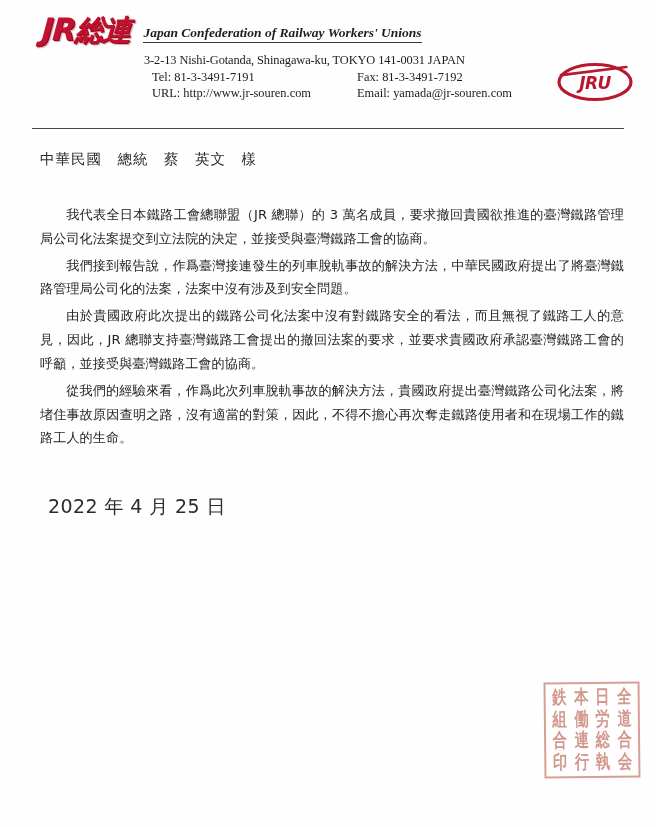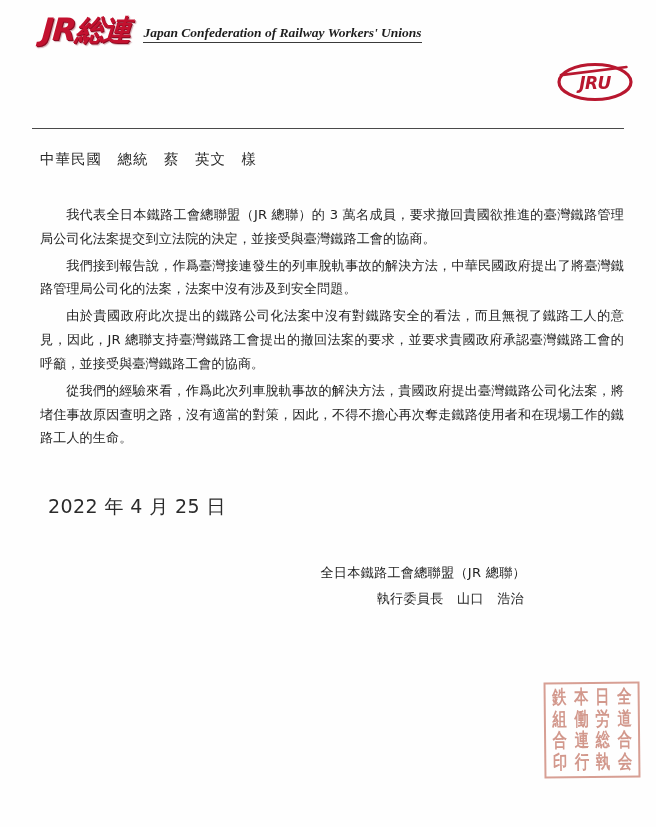--- a/index.html
+++ b/index.html
@@ -196,20 +196,31 @@
 
 <div class="page">
 
   <div class="letterhead">
 
     <div class="lh-top">
       <div class="jr-logo"><span>JR</span><span class="kanji">総連</span></div>
       <div class="org-en">Japan Confederation of Railway Workers' Unions</div>
     </div>
 
+    <div class="lh-contact">
+      <div class="addr">3-2-13 Nishi-Gotanda, Shinagawa-ku, TOKYO 141-0031 JAPAN</div>
+      <div class="lh-row">
+        <div class="c1">Tel: 81-3-3491-7191</div>
+        <div class="c2">Fax: 81-3-3491-7192</div>
+      </div>
+      <div class="lh-row">
+        <div class="c1">URL: http://www.jr-souren.com</div>
+        <div class="c2">Email: yamada@jr-souren.com</div>
+      </div>
+    </div>
 
     <div class="jru-badge">
       <svg viewBox="0 0 78 40" width="78" height="40" aria-hidden="true">
         <ellipse cx="39" cy="20" rx="36" ry="17.5" fill="none" stroke="#b8172f" stroke-width="3.2"></ellipse>
         <path d="M6 9 L72 9" stroke="#b8172f" stroke-width="2.6" stroke-linecap="round" transform="rotate(-7 39 20)"></path>
         <text x="39" y="27" text-anchor="middle" font-family="DejaVu Sans, sans-serif" font-size="17" font-weight="bold" font-style="italic" fill="#b8172f" letter-spacing="-0.5">JRU</text>
       </svg>
     </div>
 
     <div class="divider"></div>
@@ -219,24 +230,20 @@
 
     <div class="addressee">中華民國　總統　蔡　英文　樣</div>
 
     <p class="para">我代表全日本鐵路工會總聯盟（JR 總聯）的 3 萬名成員，要求撤回貴國欲推進的臺灣鐵路管理局公司化法案提交到立法院的決定，並接受與臺灣鐵路工會的協商。</p>
     <p class="para">我們接到報告說，作爲臺灣接連發生的列車脫軌事故的解決方法，中華民國政府提出了將臺灣鐵路管理局公司化的法案，法案中沒有涉及到安全問題。</p>
     <p class="para">由於貴國政府此次提出的鐵路公司化法案中沒有對鐵路安全的看法，而且無視了鐵路工人的意見，因此，JR 總聯支持臺灣鐵路工會提出的撤回法案的要求，並要求貴國政府承認臺灣鐵路工會的呼籲，並接受與臺灣鐵路工會的協商。</p>
     <p class="para">從我們的經驗來看，作爲此次列車脫軌事故的解決方法，貴國政府提出臺灣鐵路公司化法案，將堵住事故原因查明之路，沒有適當的對策，因此，不得不擔心再次奪走鐵路使用者和在現場工作的鐵路工人的生命。</p>
 
     <div class="date-line">2022 年 4 月 25 日</div>
 
-    <div class="signoff">
-      <div>全日本鐵路工會總聯盟（JR 總聯）</div>
-      <div class="name-row">執行委員長　山口　浩治</div>
-    </div>
   </div>
 
   <div class="seal">
     <div class="seal-grid">
       <span>全</span>
       <span>日</span>
       <span>本</span>
       <span>鉄</span>
       <span>道</span>
       <span>労</span>

